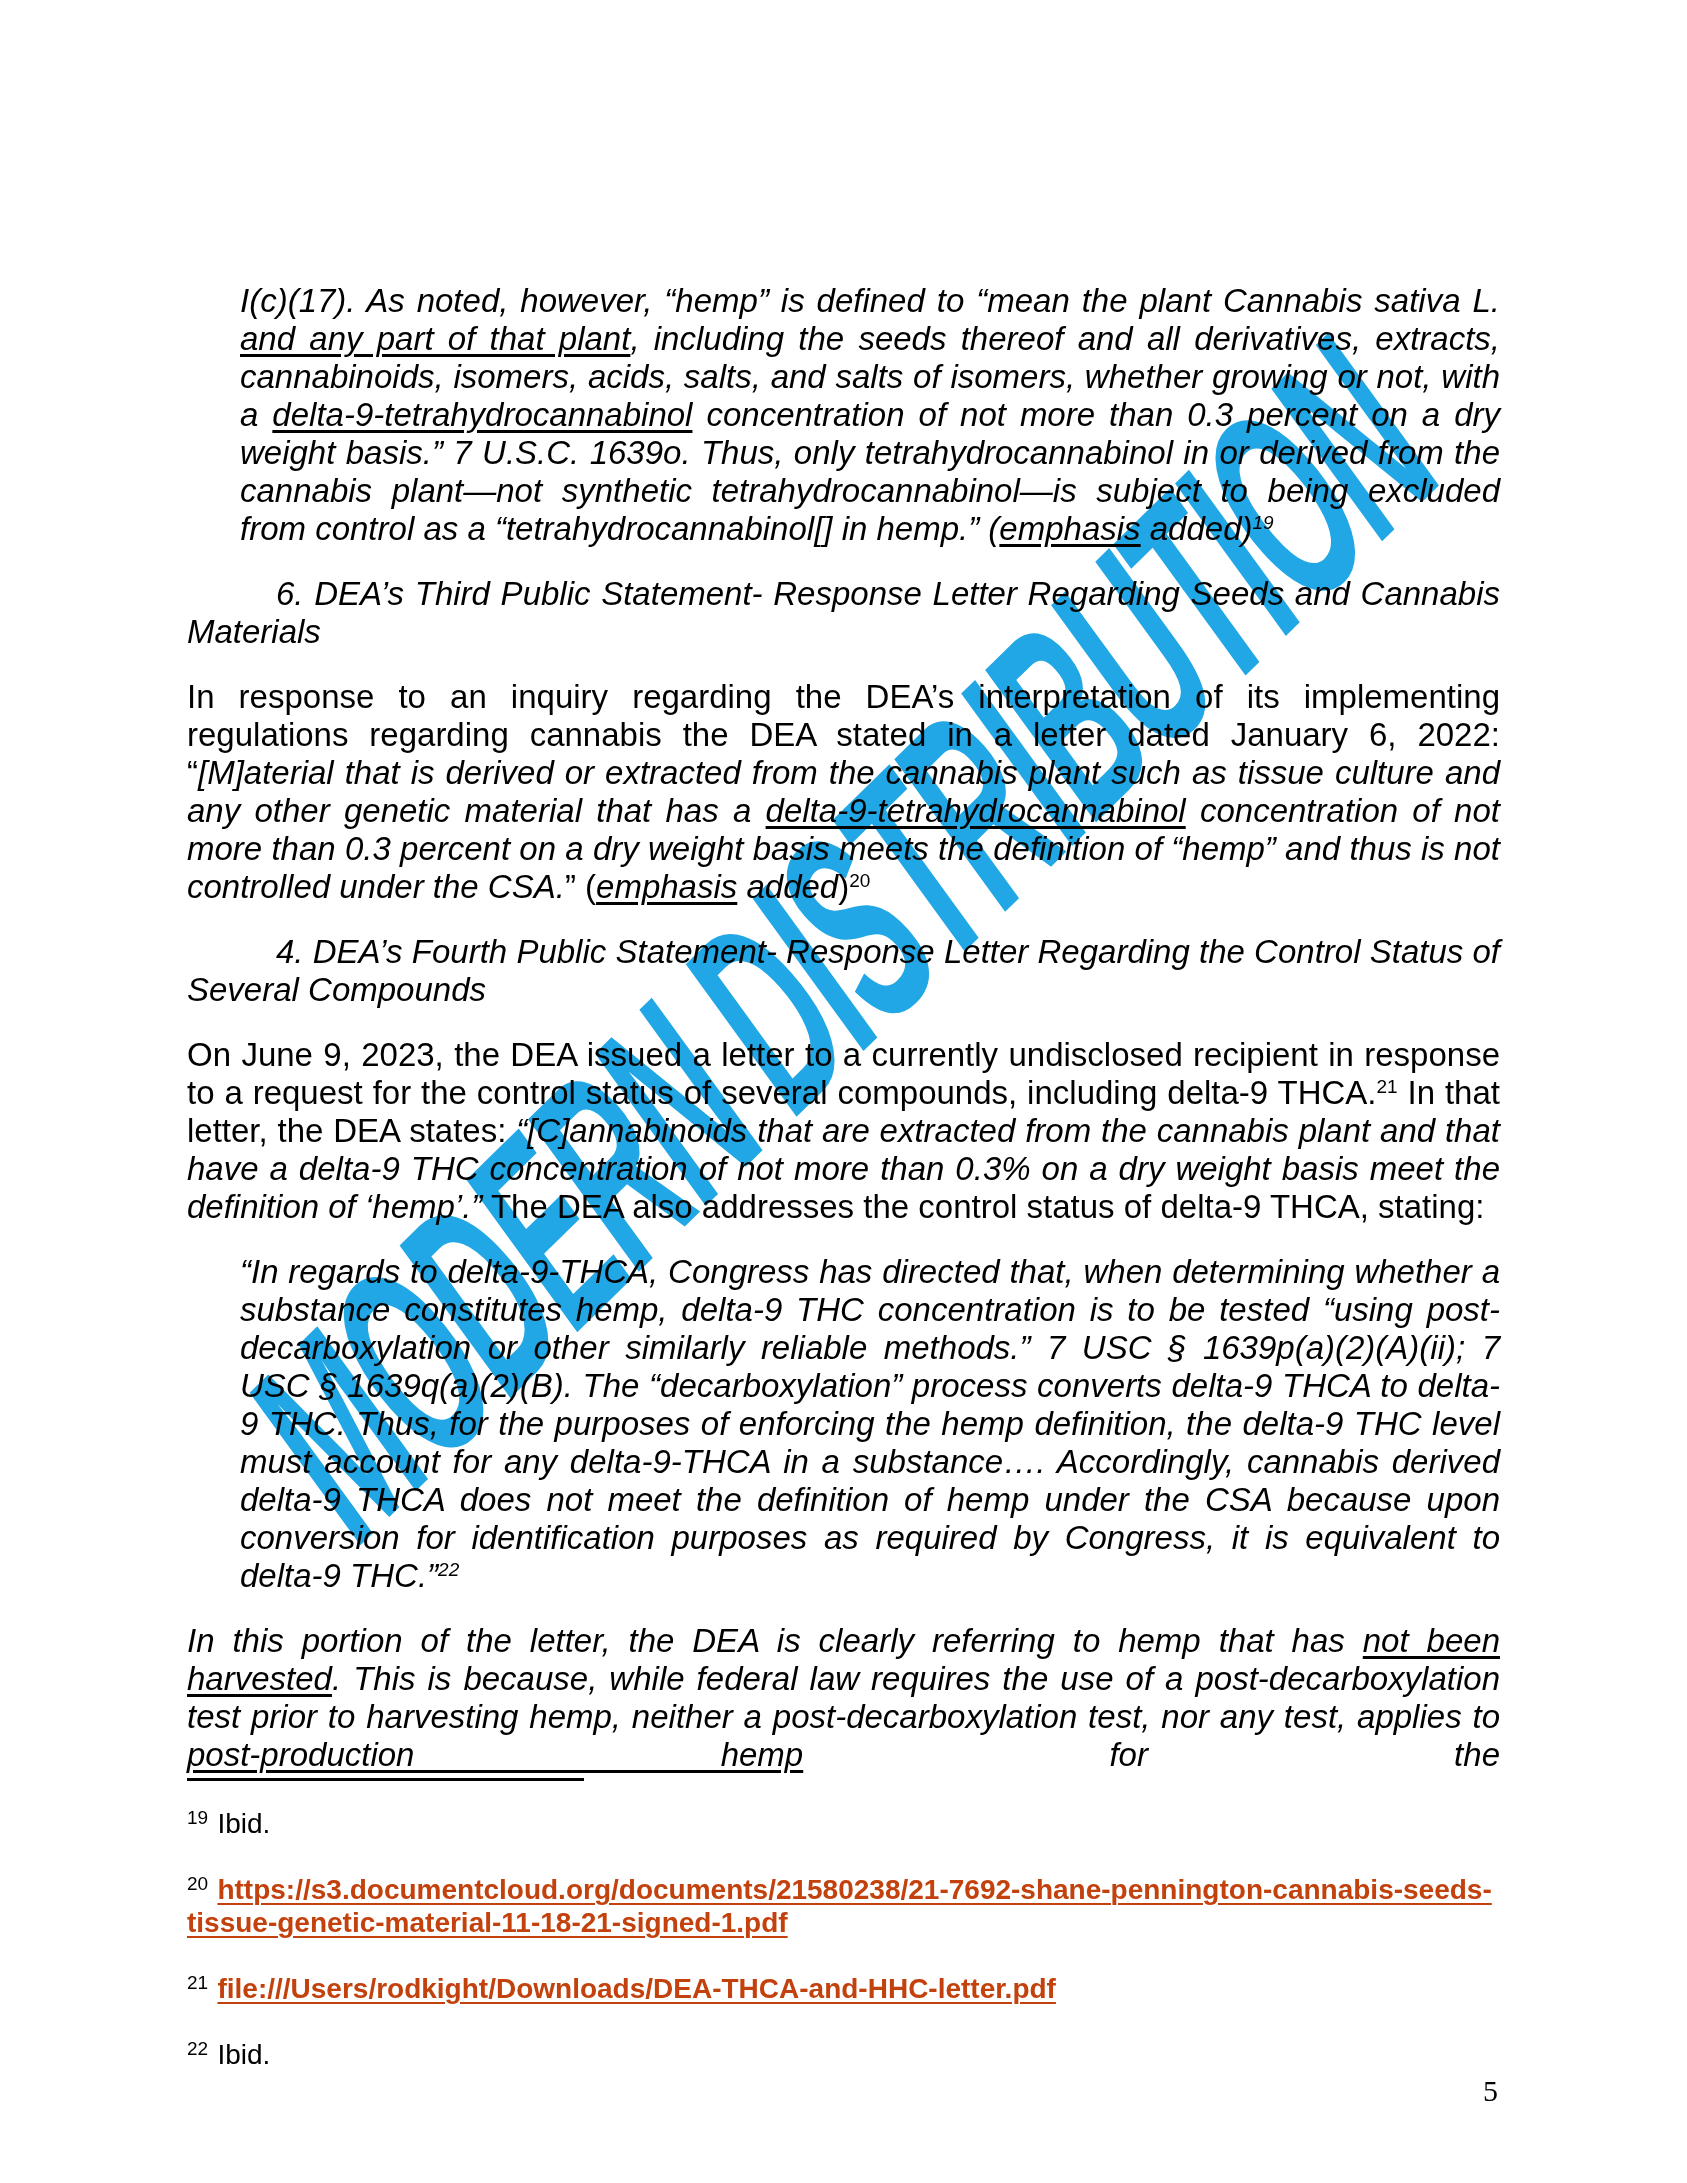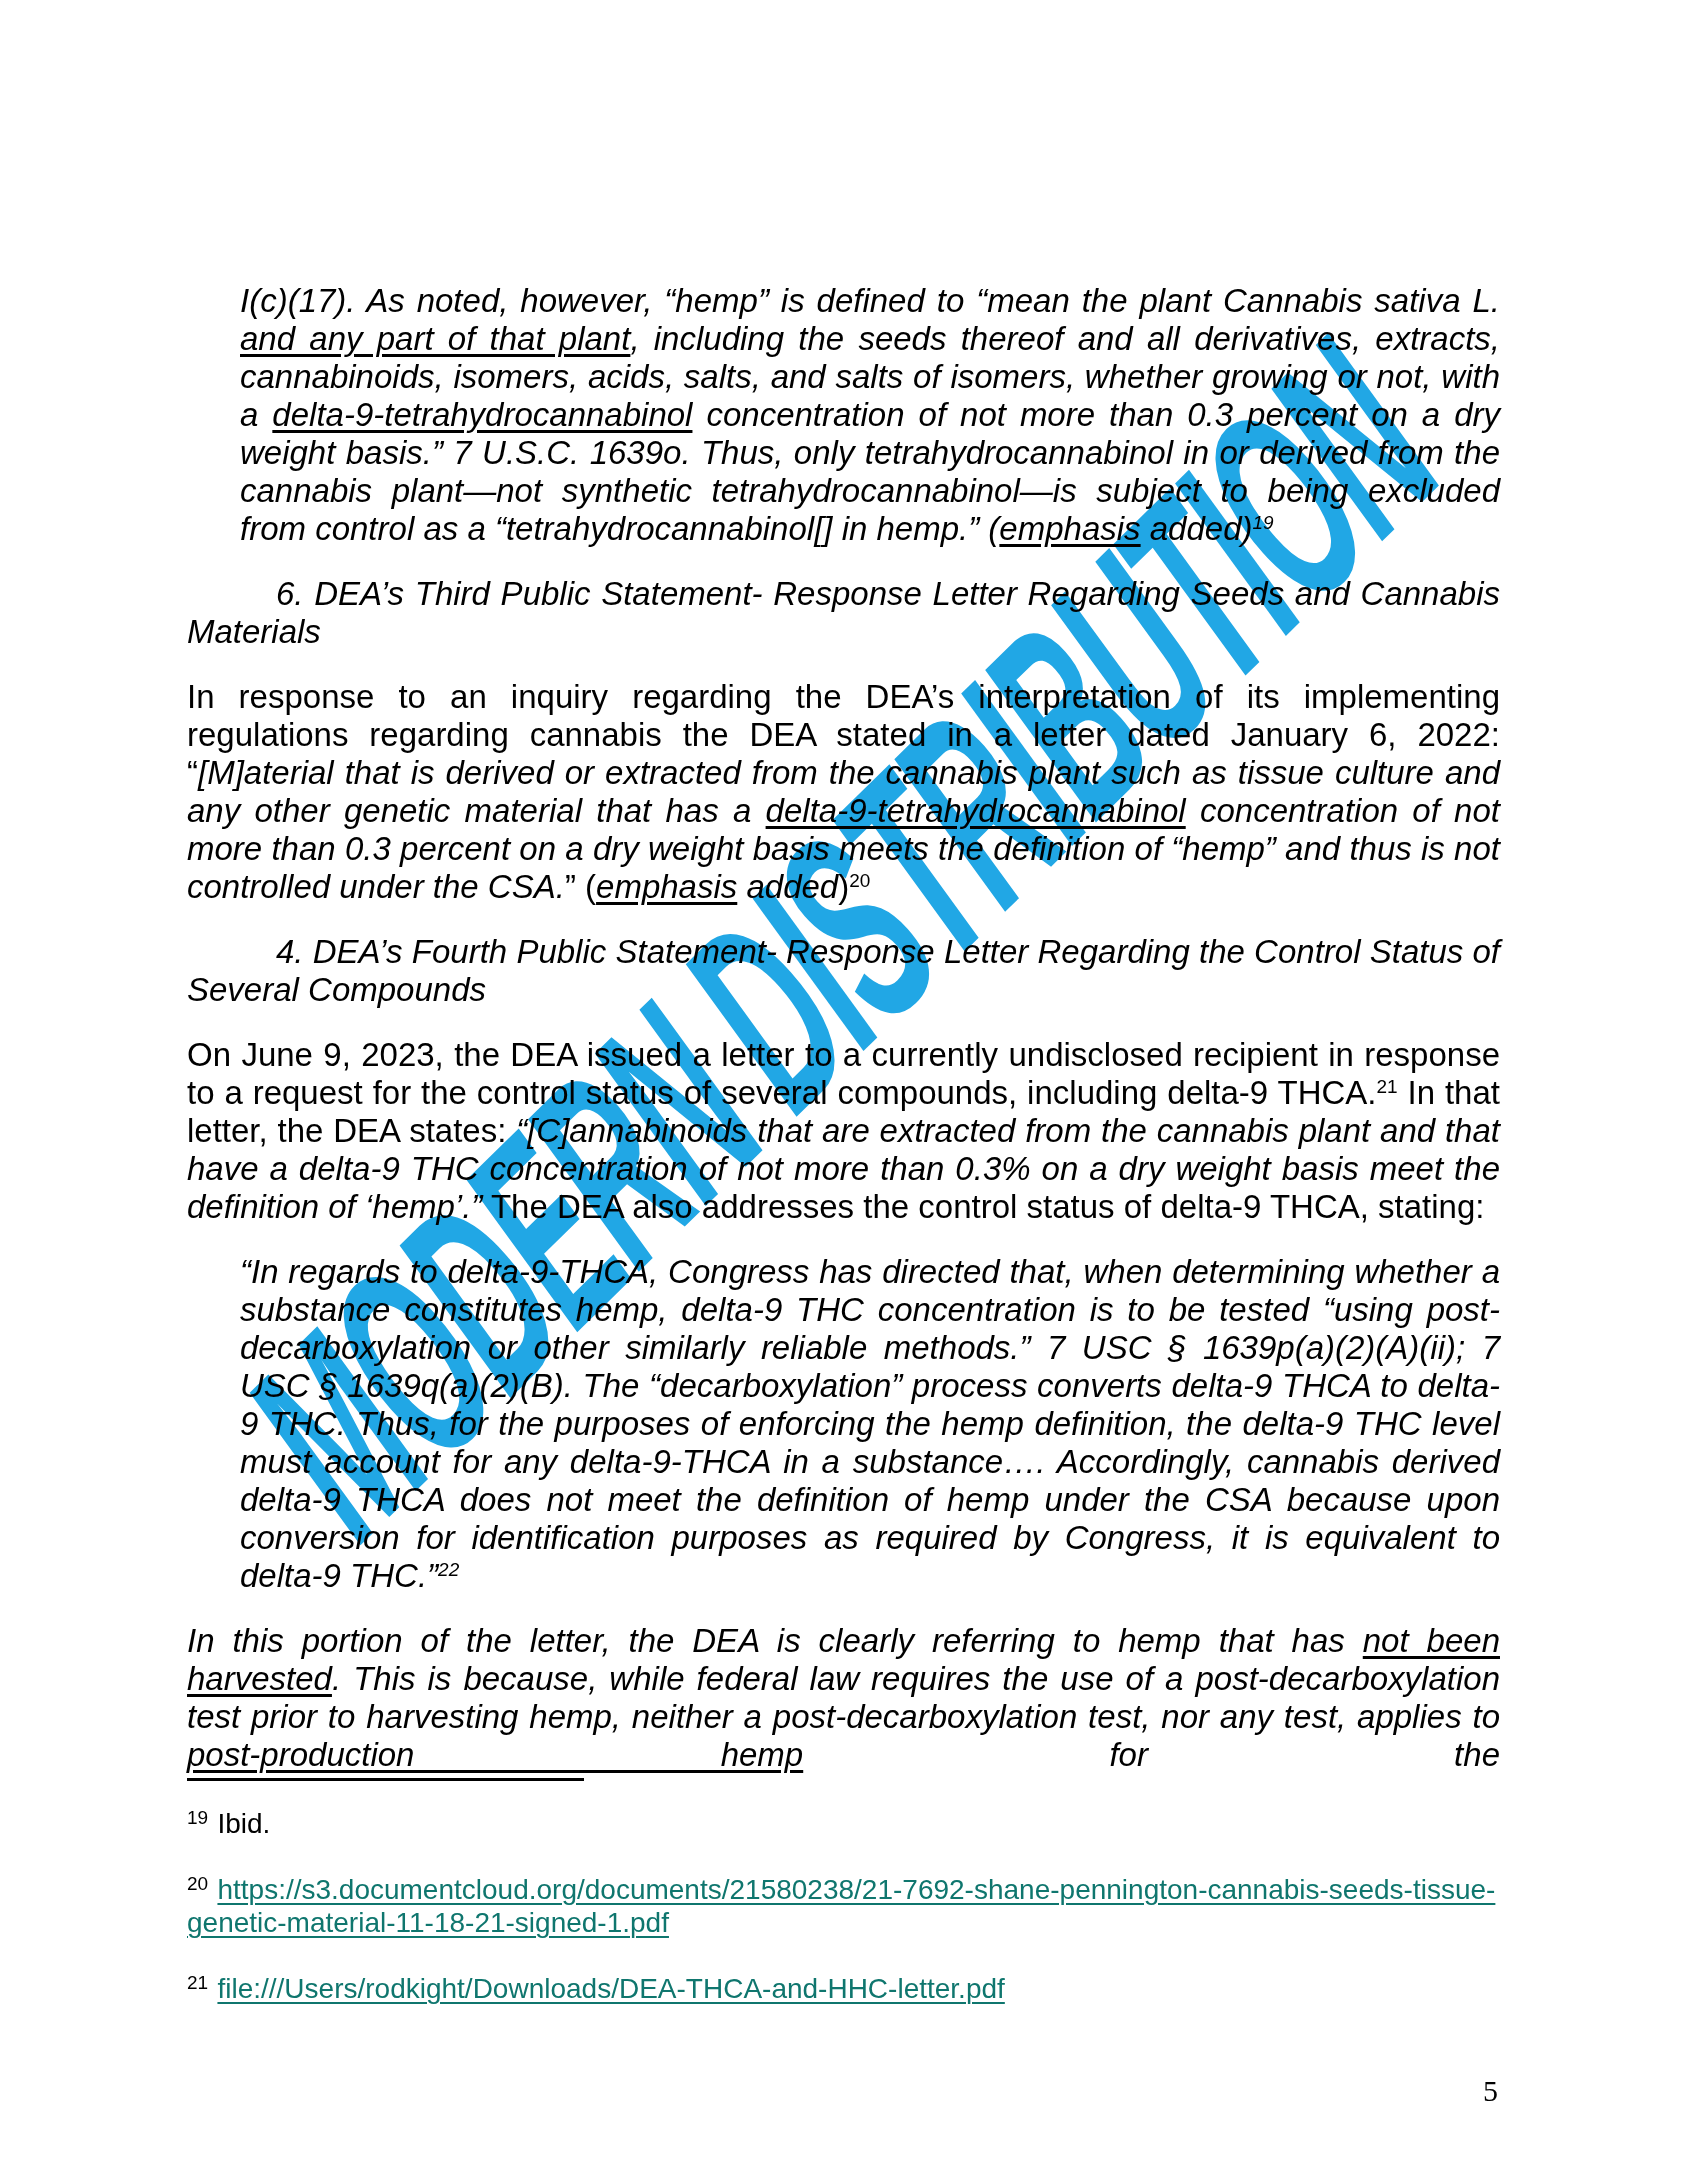--- a/index.html
+++ b/index.html
@@ -27,21 +27,21 @@
     padding:282px 187px 0 187px;
   }
   .para, .bq, .heading{margin:0;text-align:justify;}
   .bq{margin-left:53px;font-style:italic;}
   .heading{font-style:italic;text-indent:89px;}
   .gap{margin-top:27px;}
   .last-justify{text-align-last:justify;font-style:italic;}
   .r-i{font-style:italic;}
   .r-u{text-decoration:underline;text-decoration-thickness:2.6px;text-underline-offset:4px;}
   .r-sup{font-size:19px;line-height:0;position:relative;top:-10.6px;}
-  .r-link{text-decoration:underline;text-decoration-thickness:2px;text-underline-offset:4px;color:#0f766e;}
+  .r-link{text-decoration:underline;text-decoration-thickness:2px;text-underline-offset:4px;color:#c2410c;font-weight:bold;}
   .fnsep{width:397px;height:2.6px;background:#000;margin-top:4px;}
   .fn{font-size:28px;line-height:33px;text-align:left;margin-top:33px;}
   .fn-first{margin-top:26px;}
   .fn-ref{font-size:19px;line-height:0;position:relative;top:-8.6px;margin-right:9.3px;}
   .pagenum{
     position:absolute;top:2076px;right:189px;
     font-family:"Liberation Serif",serif;
     font-size:30px;line-height:1;
   }
 </style>
@@ -75,19 +75,22 @@
     </div>
 
     <div class="fn">
       <span class="fn-ref">20</span><span><span class="r-link">https://s3.documentcloud.org/documents/21580238/21-7692-shane-pennington-cannabis-seeds-tissue-genetic-material-11-18-21-signed-1.pdf</span></span>
     </div>
 
     <div class="fn">
       <span class="fn-ref">21</span><span><span class="r-link">file:///Users/rodkight/Downloads/DEA-THCA-and-HHC-letter.pdf</span></span>
     </div>
 
+    <div class="fn">
+      <span class="fn-ref">22</span><span><span class="">Ibid.</span></span>
+    </div>
 
   </div>
 
   <div class="pagenum">5</div>
 
 </div>
 
 
 </body></html>

